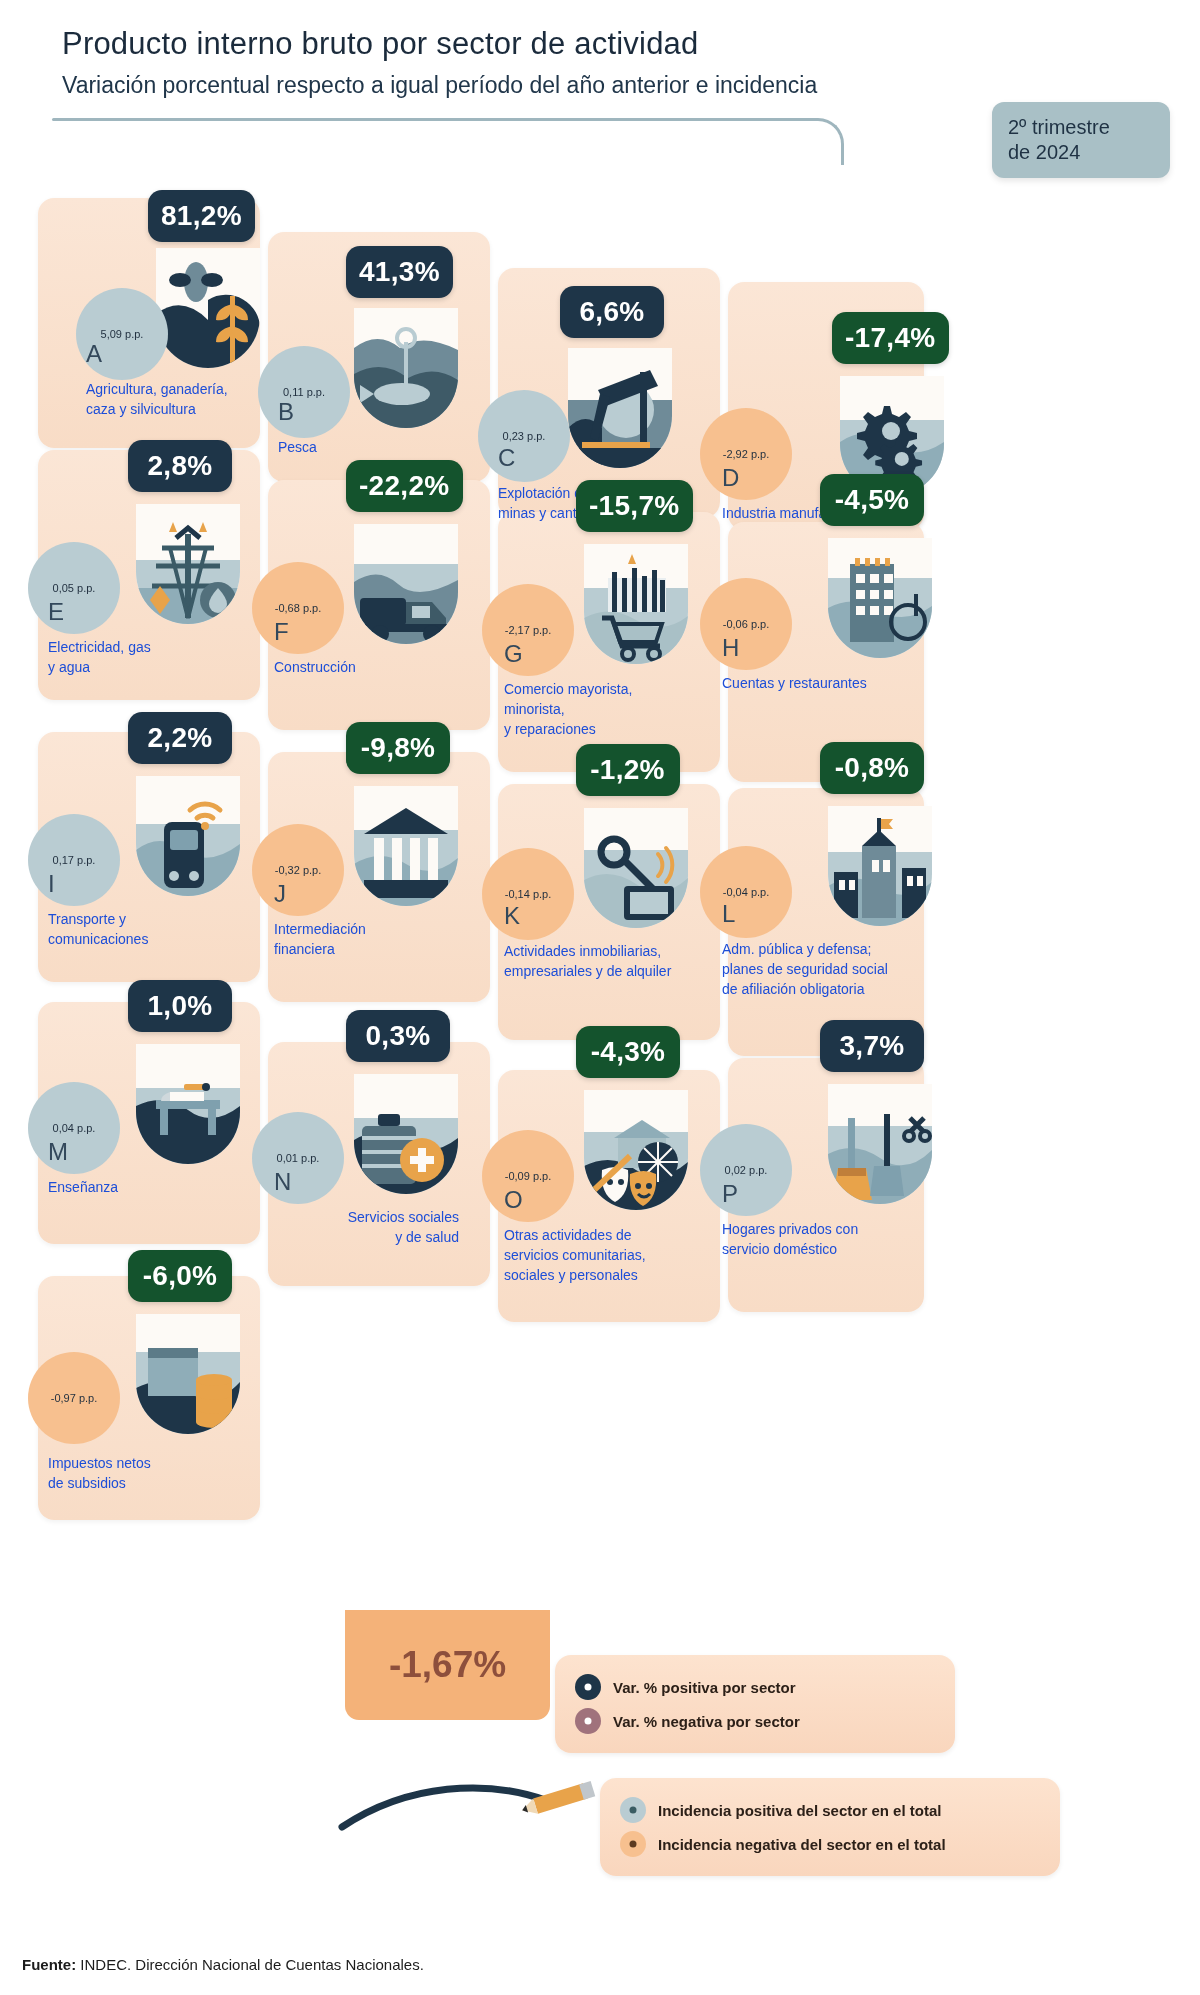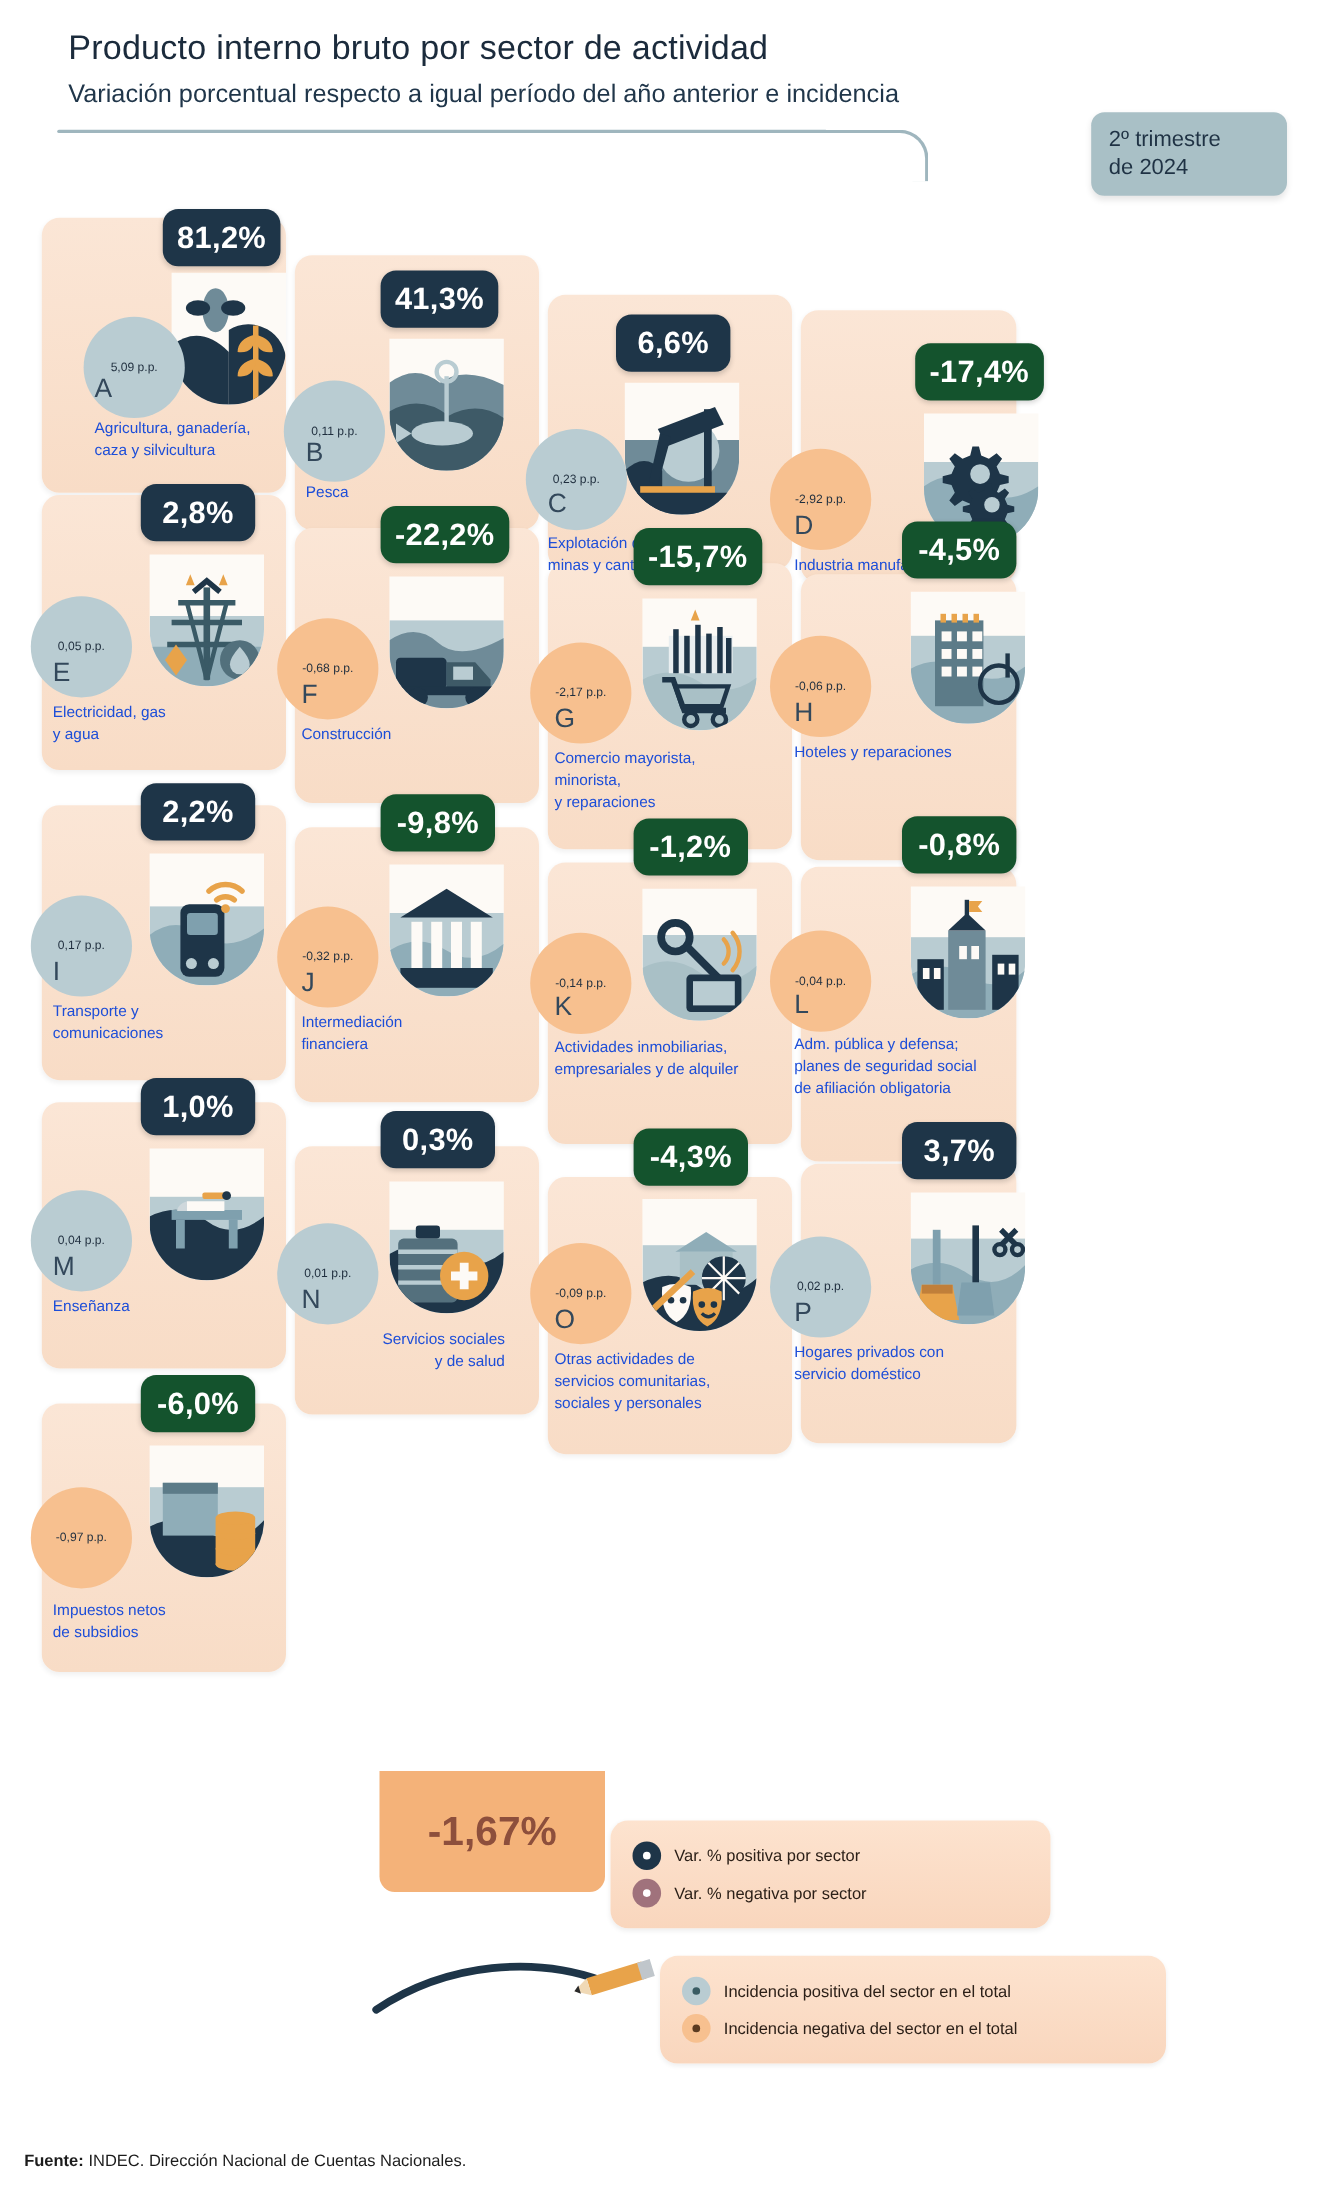--- a/index.html
+++ b/index.html
@@ -115,21 +115,21 @@
   
   .legend {
     position: absolute; border-radius: 16px;
     background: linear-gradient(180deg,#fde3cf 0%, #f9d6bd 100%);
     box-shadow: 0 2px 5px rgba(0,0,0,.07);
     padding: 15px 20px;
     z-index: 7;
   }
   .legend-row {
     display: flex; align-items: center; gap: 12px;
-    font-size: 15px; color: #2c2018; height: 34px;
+    font-size: 15px; color: #2c2018; height: 34px; font-weight: bold;
   }
   .dot { width: 26px; height: 26px; border-radius: 50%; position: relative; flex: 0 0 auto; }
   .dot:after {
     content:""; position:absolute; left:50%; top:50%;
     width:7px; height:7px; border-radius:50%;
     transform: translate(-50%,-50%); background:#fff;
   }
   .dot.dpos  { background:#1e3548; }
   .dot.dneg  { background:#a0727c; }
   .dot.ipos  { background:#b9ccd2; }
@@ -330,21 +330,21 @@
             <rect x="28" y="68" width="9" height="9"></rect>
             <rect x="42" y="68" width="9" height="9"></rect>
             <rect x="56" y="68" width="9" height="9"></rect>
           </g>
           <circle cx="80" cy="84" r="17" fill="none" stroke="#1e3548" stroke-width="4"></circle>
           <rect x="86" y="56" width="4" height="22" fill="#1e3548"></rect>
         </svg></div>
       <div class="bubble neg" style="left: -28px; top: 56px;">-0,06 p.p.</div>
       <div class="letter" style="left: -6px; top: 112px;">H</div>
       <div class="caption" style="left: -6px; top: 152px;">
-        <div>Hoteles y reparaciones</div>
+        <div>Cuentas y restaurantes</div>
       </div>
     </div>
     <div class="card" style="left: 38px; top: 592px;">
       <div class="panel" style="width: 222px; height: 250px;"></div>
       <div class="badge pos" style="left: 90px; top: -20px;">2,2%</div>
       <div class="glyph" style="left: 98px; top: 44px;"><svg viewBox="0 0 104 120" width="104" height="120">
           <rect x="0" y="48" width="104" height="72" fill="#b9ccd2"></rect>
           <path d="M0 74 q24 -18 48 0 q24 18 56 -6 L104 120 0 120Z" fill="#8fadb8"></path>
           <rect x="28" y="46" width="40" height="66" rx="8" fill="#1e3548"></rect>
           <rect x="34" y="54" width="28" height="20" rx="3" fill="#7fa0ae"></rect>

